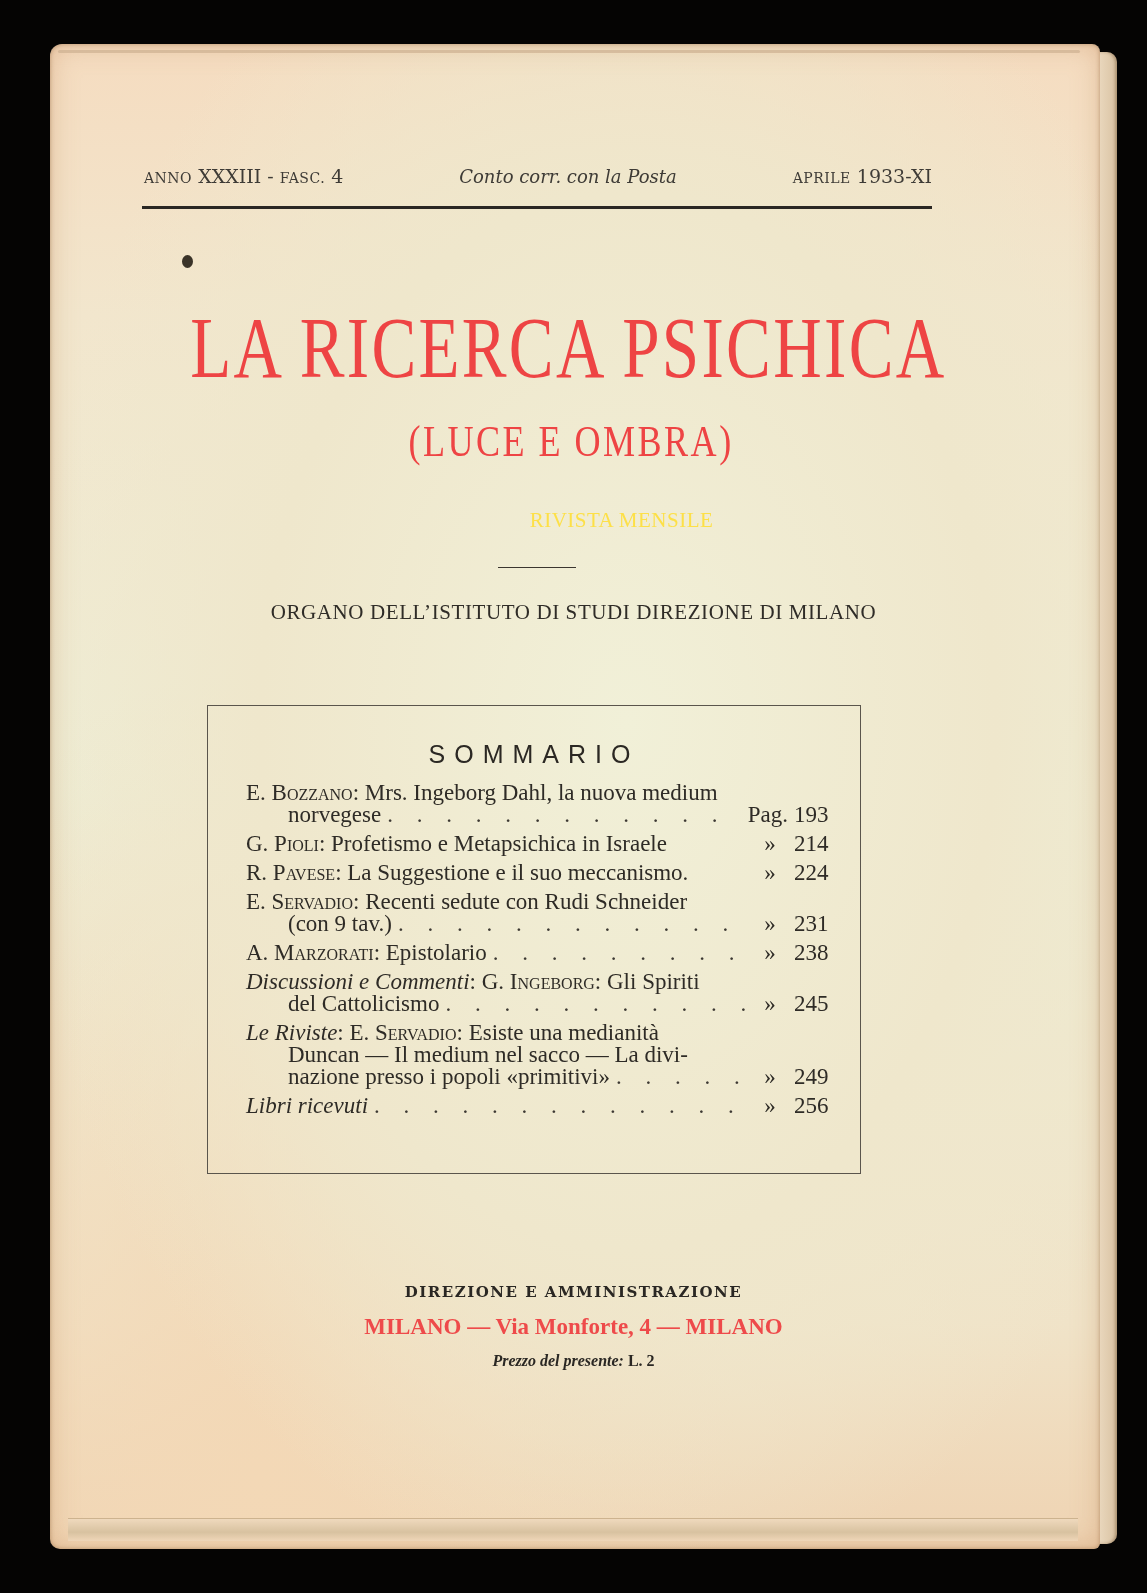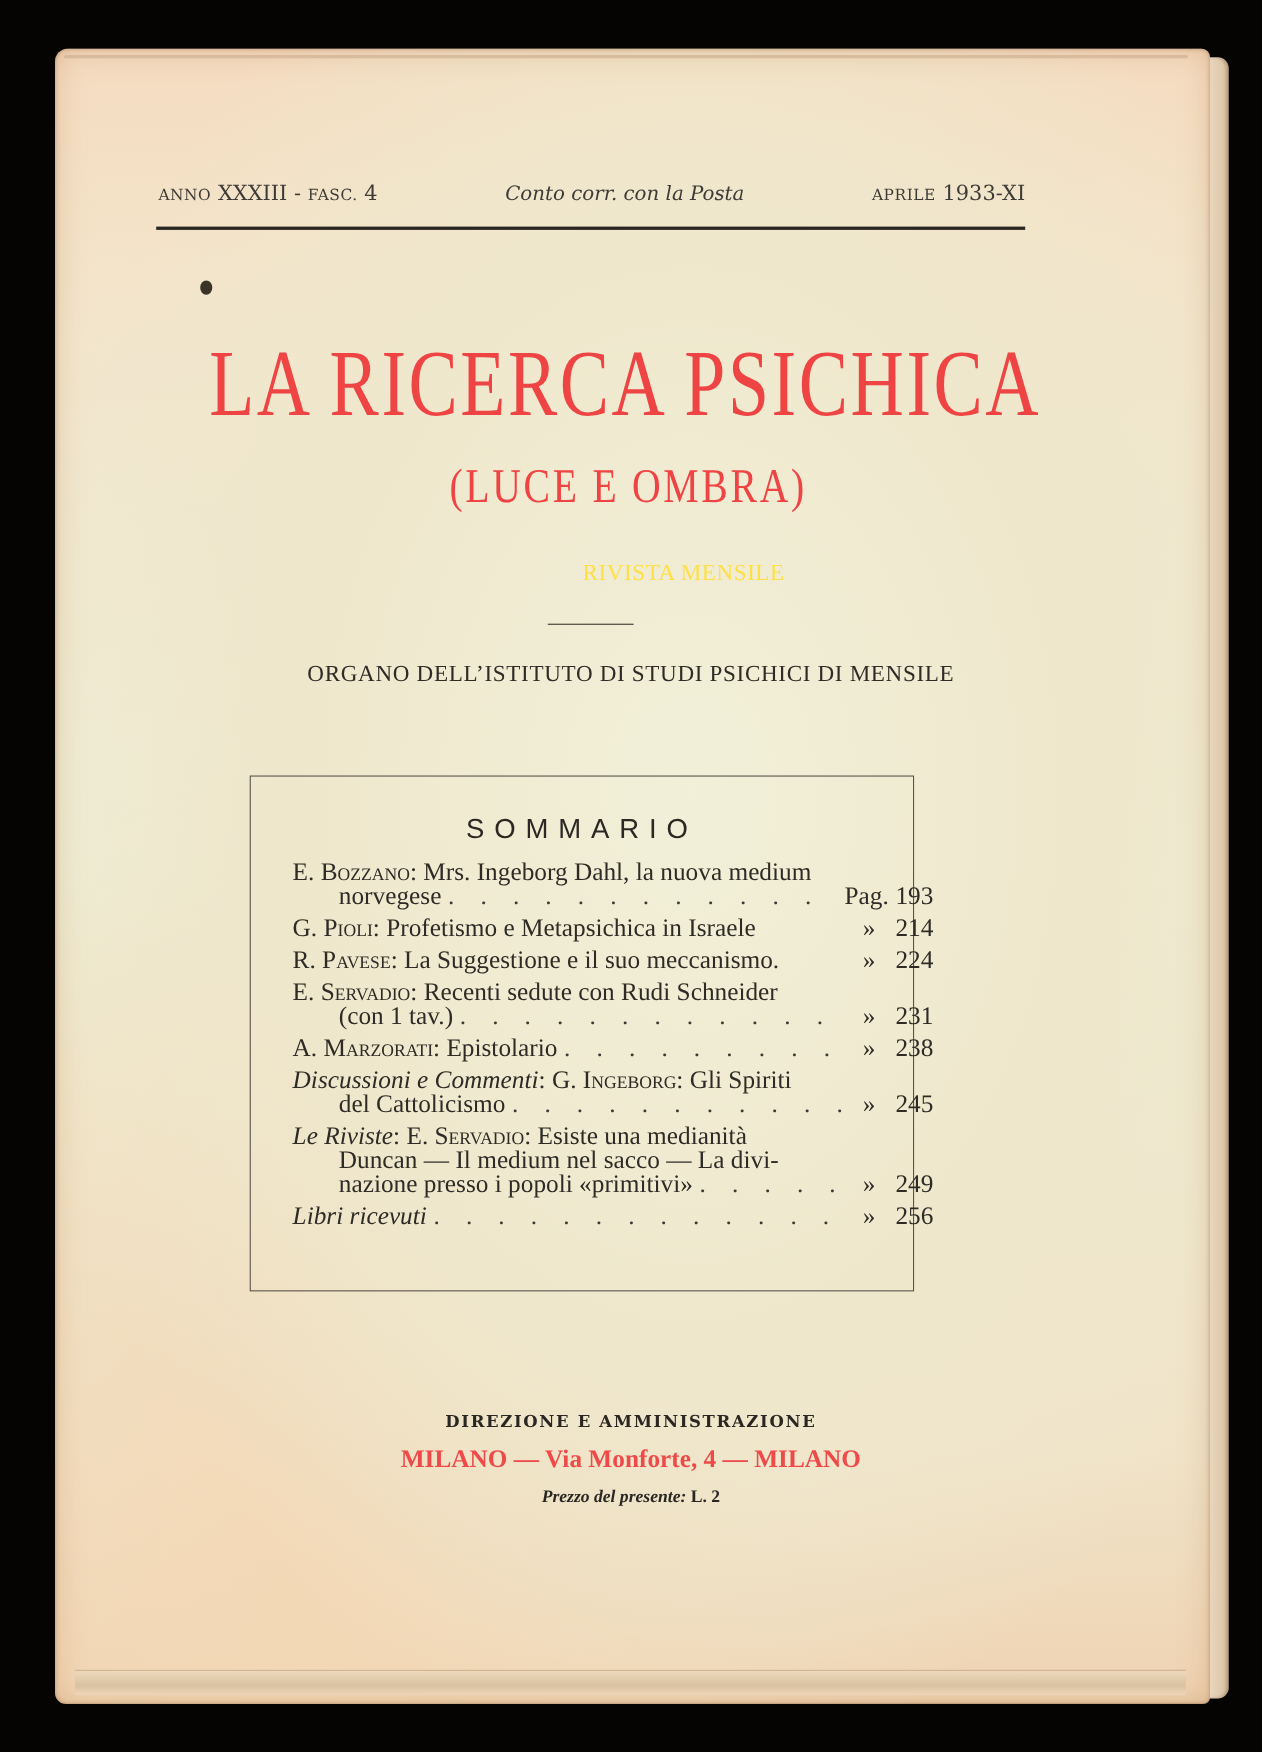--- a/index.html
+++ b/index.html
@@ -44,21 +44,21 @@
   .dot { left:182px; top:255px; width:11px; height:13px; border-radius:50%; background:#3a3328; }
   .title {
     left:0; width:1147px; text-align:center; color:#ee4444;
   }
   .title-main { top:305px; font-size:86px; letter-spacing:3px; transform:scaleX(.78); transform-origin:550px 0; font-family:"Liberation Serif","DejaVu Serif",serif; line-height:1; }
   .title-sub { top:420px; font-size:44px; letter-spacing:3px; transform:scaleX(.82); transform-origin:560px 0; font-family:"Liberation Serif",serif; line-height:1; }
   .subtitle { left:0; width:1147px; text-align:center; top:508px; font-size:21px; color:#fde047; letter-spacing:.5px; font-family:"Liberation Serif",serif;padding-left:48px; }
   .short-rule { left:498px; top:567px; width:78px; height:1px; background:#3b362f; }
   .organ { left:0; width:1147px; text-align:center; top:600px; font-size:21px; color:#2f2c27; letter-spacing:.6px; font-family:"Liberation Serif",serif; }
   .toc-box {
-    left:207px; top:705px; width:604px; height:469px; border:1.5px solid #5a554c; box-sizing:border-box;margin-left:20px;
+    left:207px; top:705px; width:654px; height:469px; border:1.5px solid #5a554c; box-sizing:border-box;
   }
   .toc-title { position:absolute; left:0; right:0; top:34px; text-align:center; font-size:25px; letter-spacing:9px; color:#2b2823; font-family:"Liberation Sans", sans-serif; }
   .toc-list { position:absolute; left:38px; top:76px; width:580px; font-family:"Liberation Serif",serif; font-size:23px; color:#2e2b26; }
   .entry { position:relative; margin-bottom:7px; }
   .line { display:flex; align-items:baseline; height:22px; line-height:22px; white-space:nowrap; }
   .indent { padding-left:42px; }
   .author { font-variant:small-caps; }
   .ital { font-style:italic; }
   .leader { flex:1; overflow:hidden; letter-spacing:9px; margin:0 6px; color:#3c3832; }
   .leader:before { content:". . . . . . . . . . . . . . . . . . . . . . . . . . . . . . . . . . . . ."; }
@@ -91,21 +91,21 @@
     <span>1933-XI</span>
   </span>
 </div>
 <div class="abs rule-top"></div>
 <div class="abs dot"></div>
 
 <div class="abs title title-main">LA RICERCA PSICHICA</div>
 <div class="abs title title-sub">(LUCE E OMBRA)</div>
 <div class="abs subtitle">RIVISTA MENSILE</div>
 <div class="abs short-rule"></div>
-<div class="abs organ">ORGANO DELL’ISTITUTO DI STUDI PSICHICI DI MENSILE</div>
+<div class="abs organ">ORGANO DELL’ISTITUTO DI STUDI DIREZIONE DI MILANO</div>
 
 <div class="abs toc-box">
   <div class="toc-title">SOMMARIO</div>
   <div class="toc-list">
 
     <div class="entry">
       <div class="line">
           <span class="author">E. Bozzano</span>
           <span>:&nbsp;</span>
           <span>Mrs. Ingeborg Dahl, la nuova medium</span>
@@ -140,21 +140,21 @@
         </div>
     </div>
 
     <div class="entry">
       <div class="line">
           <span class="author">E. Servadio</span>
           <span>:&nbsp;</span>
           <span>Recenti sedute con Rudi Schneider</span>
         </div>
       <div class="line indent">
-          <span>(con 1 tav.)</span>
+          <span>(con 9 tav.)</span>
           <span class="leader"></span>
           <span class="ditto">»</span>
           <span class="pagenum">231</span>
         </div>
     </div>
 
     <div class="entry">
       <div class="line">
           <span class="author">A. Marzorati</span>
           <span>:&nbsp;</span>

